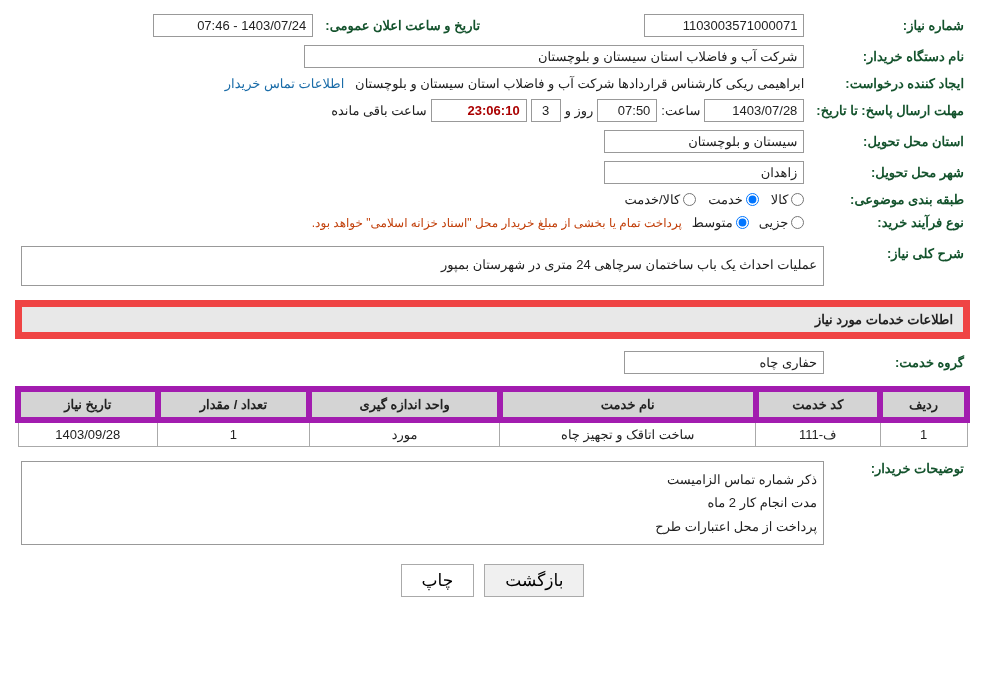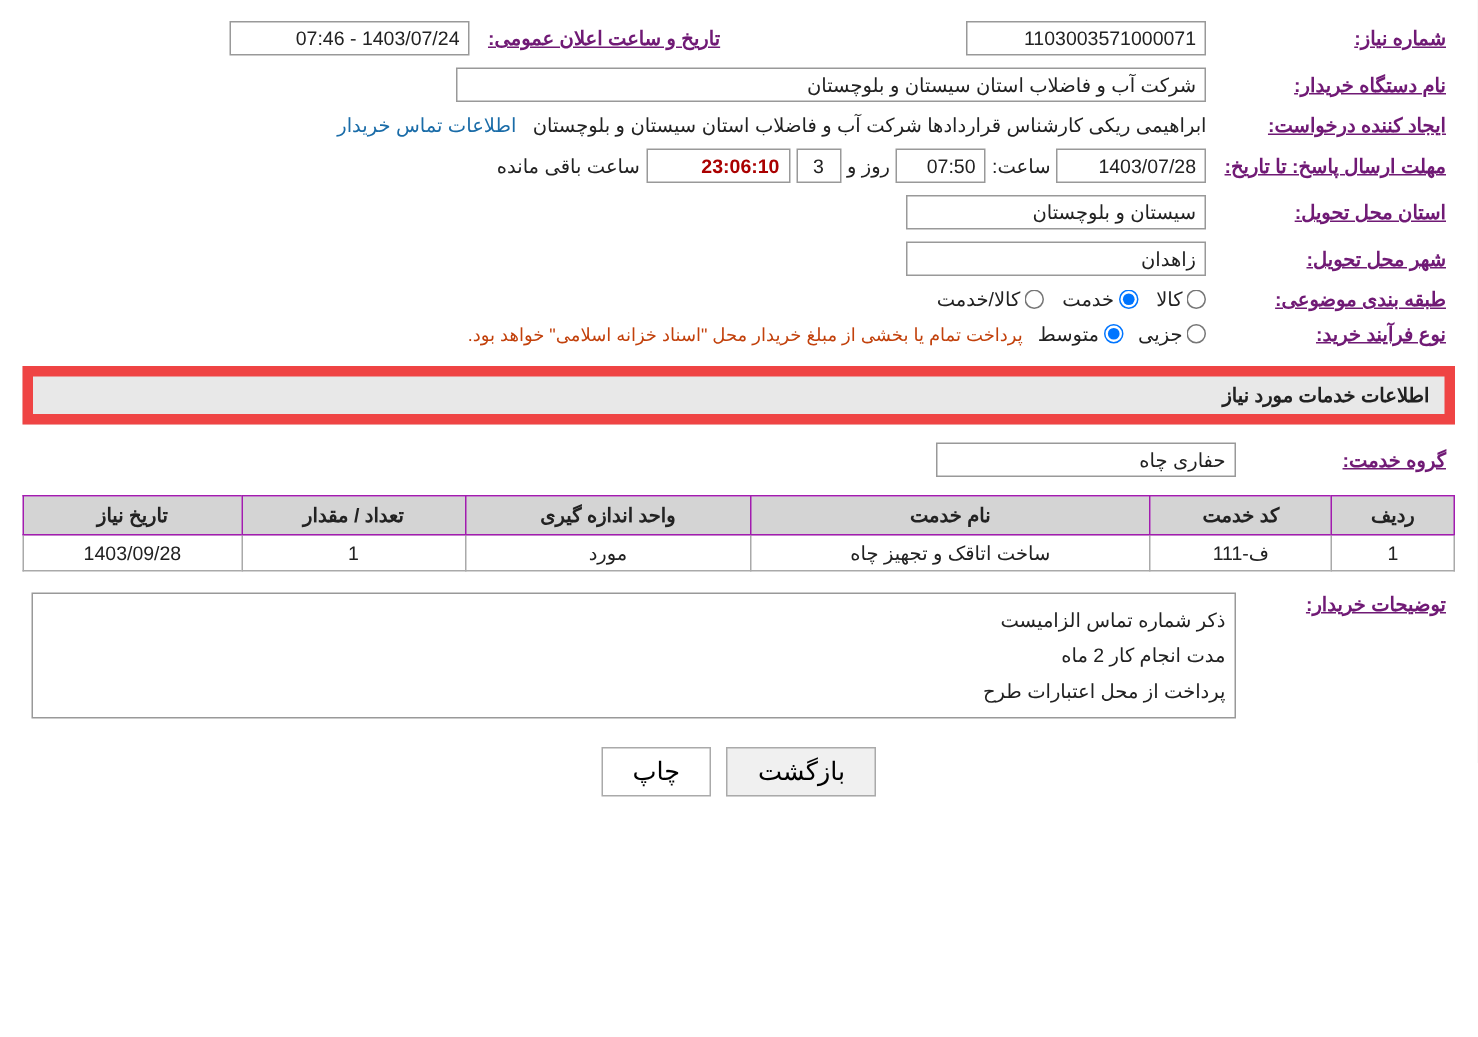--- a/index.html
+++ b/index.html
@@ -39,24 +39,23 @@
       width: 100%;
       border-collapse: collapse;
     }
     .info-table td {
       padding: 4px 6px;
       vertical-align: middle;
     }
     .label-cell {
       text-align: right;
       white-space: nowrap;
-      color: #701a75;
+      color: #14532d;
       font-weight: bold;
       width: 140px;
-      text-decoration: underline;
     }
     .value-box {
       border: 1px solid #999;
       background: #fff;
       padding: 3px 6px;
       min-height: 22px;
       display: inline-block;
     }
     .link-text {
       color: #1a6ca8;
@@ -77,21 +76,21 @@
       align-items: center;
       gap: 3px;
     }
     .services-table {
       width: 100%;
       border-collapse: collapse;
       margin-top: 5px;
     }
     .services-table th {
       background: #d4d4d4;
-      border: 1px solid #a21caf;
+      border: 6px solid #a21caf;
       padding: 5px 8px;
       text-align: center;
       font-weight: bold;
     }
     .services-table td {
       border: 1px solid #aaa;
       padding: 4px 8px;
       text-align: center;
     }
     .description-box {
@@ -222,20 +221,32 @@
               <input type="radio" name="purchase_type" checked="" style="">
               <span>متوسط</span>
             </div>
             <span style="font-size:12px;color:#c2410c;">پرداخت تمام یا بخشی از مبلغ خریدار محل "اسناد خزانه اسلامی" خواهد بود.</span>
           </div>
         </td>
       </tr>
     </tbody>
       </table>
 
+    <table class="info-table" style="margin-top:8px;">
+      <tbody>
+          <tr>
+        <td class="label-cell" style="vertical-align:top;padding-top:4px;">شرح کلی نیاز:</td>
+        <td>
+          <div class="description-box" style="min-height:40px;">
+            <span>عملیات احداث یک باب ساختمان سرچاهی 24 متری در شهرستان بمپور</span>
+          </div>
+        </td>
+      </tr>
+    </tbody>
+      </table>
 
     <div class="section-title">اطلاعات خدمات مورد نیاز</div>
 
     <table class="info-table">
       <tbody>
           <tr>
         <td class="label-cell">گروه خدمت:</td>
         <td>
           <span class="value-box" style="min-width:200px;">حفاری چاه</span>
         </td>

